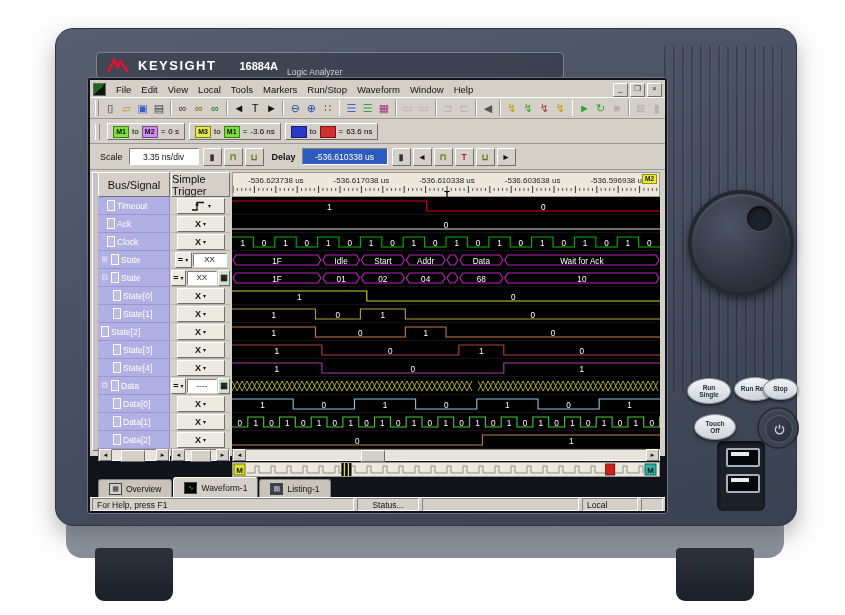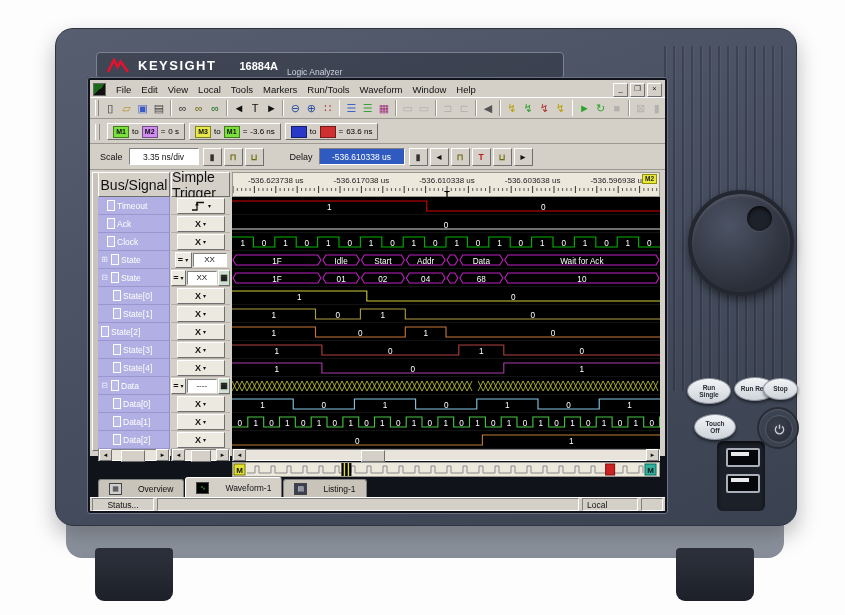--- a/index.html
+++ b/index.html
@@ -45,21 +45,21 @@
   .marker-btn{height:17px;display:flex;align-items:center;gap:3px;background:#d4d0c8;border:1px solid;border-color:#fff #6f6f6f #6f6f6f #fff;padding:0 5px;font-size:8px;cursor:pointer;}
   .chip{min-width:14px;height:10px;display:inline-flex;align-items:center;justify-content:center;font-size:7px;font-weight:bold;color:#111;border:1px solid rgba(0,0,0,.45);}
   .marker-btn .val{font-size:8px;}
 
   .scalebar{left:0;top:64px;width:575px;height:26px;border-bottom:1px solid #9a9a92;display:flex;align-items:center;padding-left:10px;box-sizing:border-box;gap:4px;}
   .fld-label{font-size:9px;margin-right:2px;}
   .inset{background:#fff;border:1px solid;border-color:#808080 #fff #fff #808080;height:15px;display:inline-flex;align-items:center;justify-content:center;font-size:8.5px;padding:0 3px;}
   .sm-btn{height:16px;min-width:17px;background:#d4d0c8;border:1px solid;border-color:#fff #6f6f6f #6f6f6f #fff;display:inline-flex;align-items:center;justify-content:center;font-size:8.5px;font-weight:bold;cursor:pointer;}
   .delay-val{background:#2f5bc0;color:#fff;width:78px;}
 
-  .col-header{background:#d4d0c8;border:1px solid;border-color:#fff #6f6f6f #6f6f6f #fff;display:flex;align-items:center;justify-content:center;font-size:14px;box-sizing:border-box;}
+  .col-header{background:#d4d0c8;border:1px solid;border-color:#fff #6f6f6f #6f6f6f #fff;display:flex;align-items:center;justify-content:center;font-size:11px;box-sizing:border-box;}
   .gripv{left:2px;top:92px;width:5px;height:277px;background:#c8c4bc;border:1px solid;border-color:#fff #6f6f6f #6f6f6f #fff;}
   .name-cell{height:18px;box-sizing:border-box;background:#b1afe3;border-bottom:1px solid #9a97cf;border-right:1px solid #8f8cc9;display:flex;align-items:center;gap:2px;color:#fff;font-size:8.5px;cursor:default;overflow:hidden;white-space:nowrap;}
   .expander{font-size:8px;color:#eef;width:9px;text-align:center;}
   .sig-ico{width:6px;height:9px;border:1px solid #fff;background:rgba(255,255,255,.15);flex:none;}
   .trig-cell{height:18px;box-sizing:border-box;background:#d4d0c8;border-bottom:1px solid #b4b0a8;display:flex;align-items:center;justify-content:center;gap:1px;}
   .trig-btn{height:14px;background:#ece9e0;border:1px solid;border-color:#fff #6f6f6f #6f6f6f #fff;display:inline-flex;align-items:center;justify-content:center;font-size:9px;font-weight:bold;cursor:pointer;gap:2px;}
   .trig-btn .dd{font-size:6px;font-weight:normal;}
   .trig-val{width:26px;height:12px;font-size:8px;}
   .kb-btn{width:12px;height:14px;font-size:8px;background:#cfe0cf;}
 
@@ -69,21 +69,21 @@
   .wave-row{display:block;}
 
   .hscroll{height:12px;background:#e8e4dc;border:1px solid;border-color:#808080 #fff #fff #808080;box-sizing:border-box;display:flex;align-items:center;}
   .sc-arrow{width:11px;height:10px;background:#d4d0c8;border:1px solid;border-color:#fff #6f6f6f #6f6f6f #fff;font-size:6px;display:flex;align-items:center;justify-content:center;flex:none;cursor:pointer;}
   .sc-track{position:relative;flex:1;height:10px;}
   .sc-thumb{position:absolute;top:0;height:10px;background:#d4d0c8;border:1px solid;border-color:#fff #6f6f6f #6f6f6f #fff;cursor:grab;}
 
   #band{left:142px;top:382px;width:428px;height:15px;background:#ece8dc;border:1px solid #9a9a92;box-sizing:border-box;}
 
   .tabs{left:8px;top:398px;width:560px;height:19px;display:flex;align-items:flex-end;gap:1px;border-bottom:1px solid #808080;}
-  .tab{height:17px;display:flex;align-items:center;gap:16px;padding:0 10px;background:#c8c4ba;border:1px solid #808080;border-bottom:none;border-radius:3px 3px 0 0;font-size:8.5px;cursor:pointer;}
+  .tab{height:17px;display:flex;align-items:center;gap:4px;padding:0 10px;background:#c8c4ba;border:1px solid #808080;border-bottom:none;border-radius:3px 3px 0 0;font-size:8.5px;cursor:pointer;}
   .tab.active{background:#d4d0c8;height:19px;border-color:#fff #6f6f6f transparent #fff;text-align:right;}
   .tab-ico{width:11px;height:10px;display:inline-flex;align-items:center;justify-content:center;font-size:7px;border:1px solid #444;}
 
   .statusbar{left:0;top:417px;width:575px;height:14px;background:#d4d0c8;border-top:1px solid #fff;display:flex;align-items:center;gap:3px;padding:0 2px;box-sizing:border-box;font-size:8.5px;}
   .status-cell{height:11px;border:1px solid;border-color:#808080 #fff #fff #808080;display:flex;align-items:center;padding:0 4px;}
 </style>
 </head>
 <body>
 
 <div id="stage">
@@ -127,21 +127,21 @@
   <div class="abs" id="app">
     <div class="abs menubar">
       <span class="app-ico"></span>
       <span id="menu-items" style="display:flex;">
           <span class="menu-item">File</span>
           <span class="menu-item">Edit</span>
           <span class="menu-item">View</span>
           <span class="menu-item">Local</span>
           <span class="menu-item">Tools</span>
           <span class="menu-item">Markers</span>
-          <span class="menu-item">Run/Tools</span>
+          <span class="menu-item">Run/Stop</span>
           <span class="menu-item">Waveform</span>
           <span class="menu-item">Window</span>
           <span class="menu-item">Help</span>
         </span>
       <span class="winbtns" id="win-btns">
           <span class="winbtn">_</span>
           <span class="winbtn">❐</span>
           <span class="winbtn">×</span>
         </span>
     </div>
@@ -214,21 +214,21 @@
       </div>
 
     <div class="abs scalebar">
       <span class="fld-label">Scale</span>
       <span class="inset" style="width:62px;">3.35 ns/div</span>
       <span id="scale-btns" style="display:flex;gap:2px;">
           <span class="sm-btn" style="color: rgb(51, 51, 51);">▮</span>
           <span class="sm-btn" style="color: rgb(106, 106, 16);">⊓</span>
           <span class="sm-btn" style="color: rgb(106, 106, 16);">⊔</span>
         </span>
-      <span class="fld-label" style="margin-left:22px;">Delay</span>
+      <span class="fld-label" style="margin-left:4px;font-weight:bold;">Delay</span>
       <span class="inset delay-val">-536.610338 us</span>
       <span id="delay-btns" style="display:flex;gap:2px;">
           <span class="sm-btn" style="color: rgb(51, 51, 51);">▮</span>
           <span class="sm-btn" style="color: rgb(17, 17, 17);">◄</span>
           <span class="sm-btn" style="color: rgb(106, 106, 16);">⊓</span>
           <span class="sm-btn" style="color: rgb(192, 24, 24);">T</span>
           <span class="sm-btn" style="color: rgb(106, 106, 16);">⊔</span>
           <span class="sm-btn" style="color: rgb(17, 17, 17);">►</span>
         </span>
     </div>
@@ -665,19 +665,20 @@
           <span class="tab-ico" style="background: rgb(0, 0, 0); color: rgb(44, 200, 44);">∿</span>
           <span>Waveform-1</span>
         </div>
         <div class="tab">
           <span class="tab-ico" style="background: rgb(58, 63, 82); color: rgb(221, 221, 221);">▤</span>
           <span>Listing-1</span>
         </div>
       </div>
 
     <div class="abs statusbar">
+      <span class="status-cell" style="width:252px;">For Help, press F1</span>
       <span class="status-cell" style="width:52px;justify-content:center;">Status...</span>
       <span class="status-cell" style="flex:1;"></span>
       <span class="status-cell" style="width:46px;">Local</span>
       <span class="status-cell" style="width:12px;"></span>
     </div>
   </div>
 </div>
 
 </body></html>

